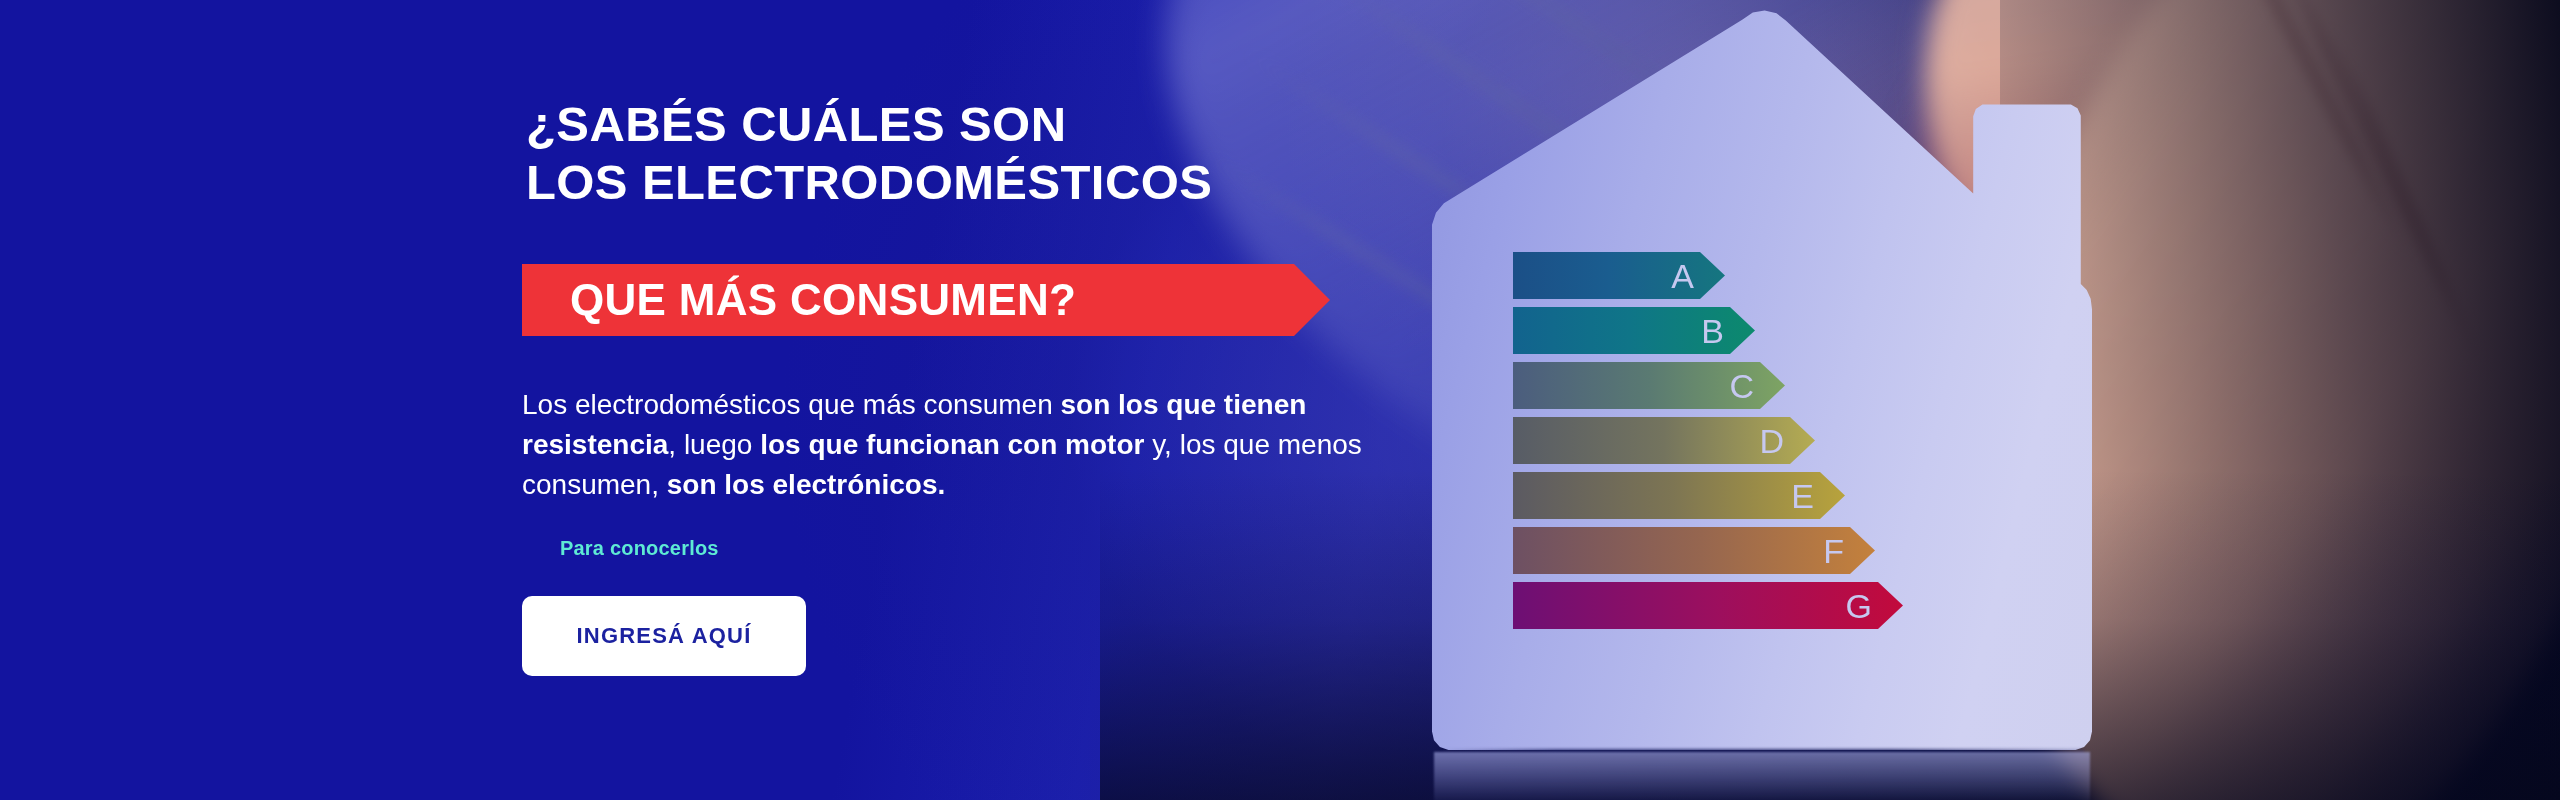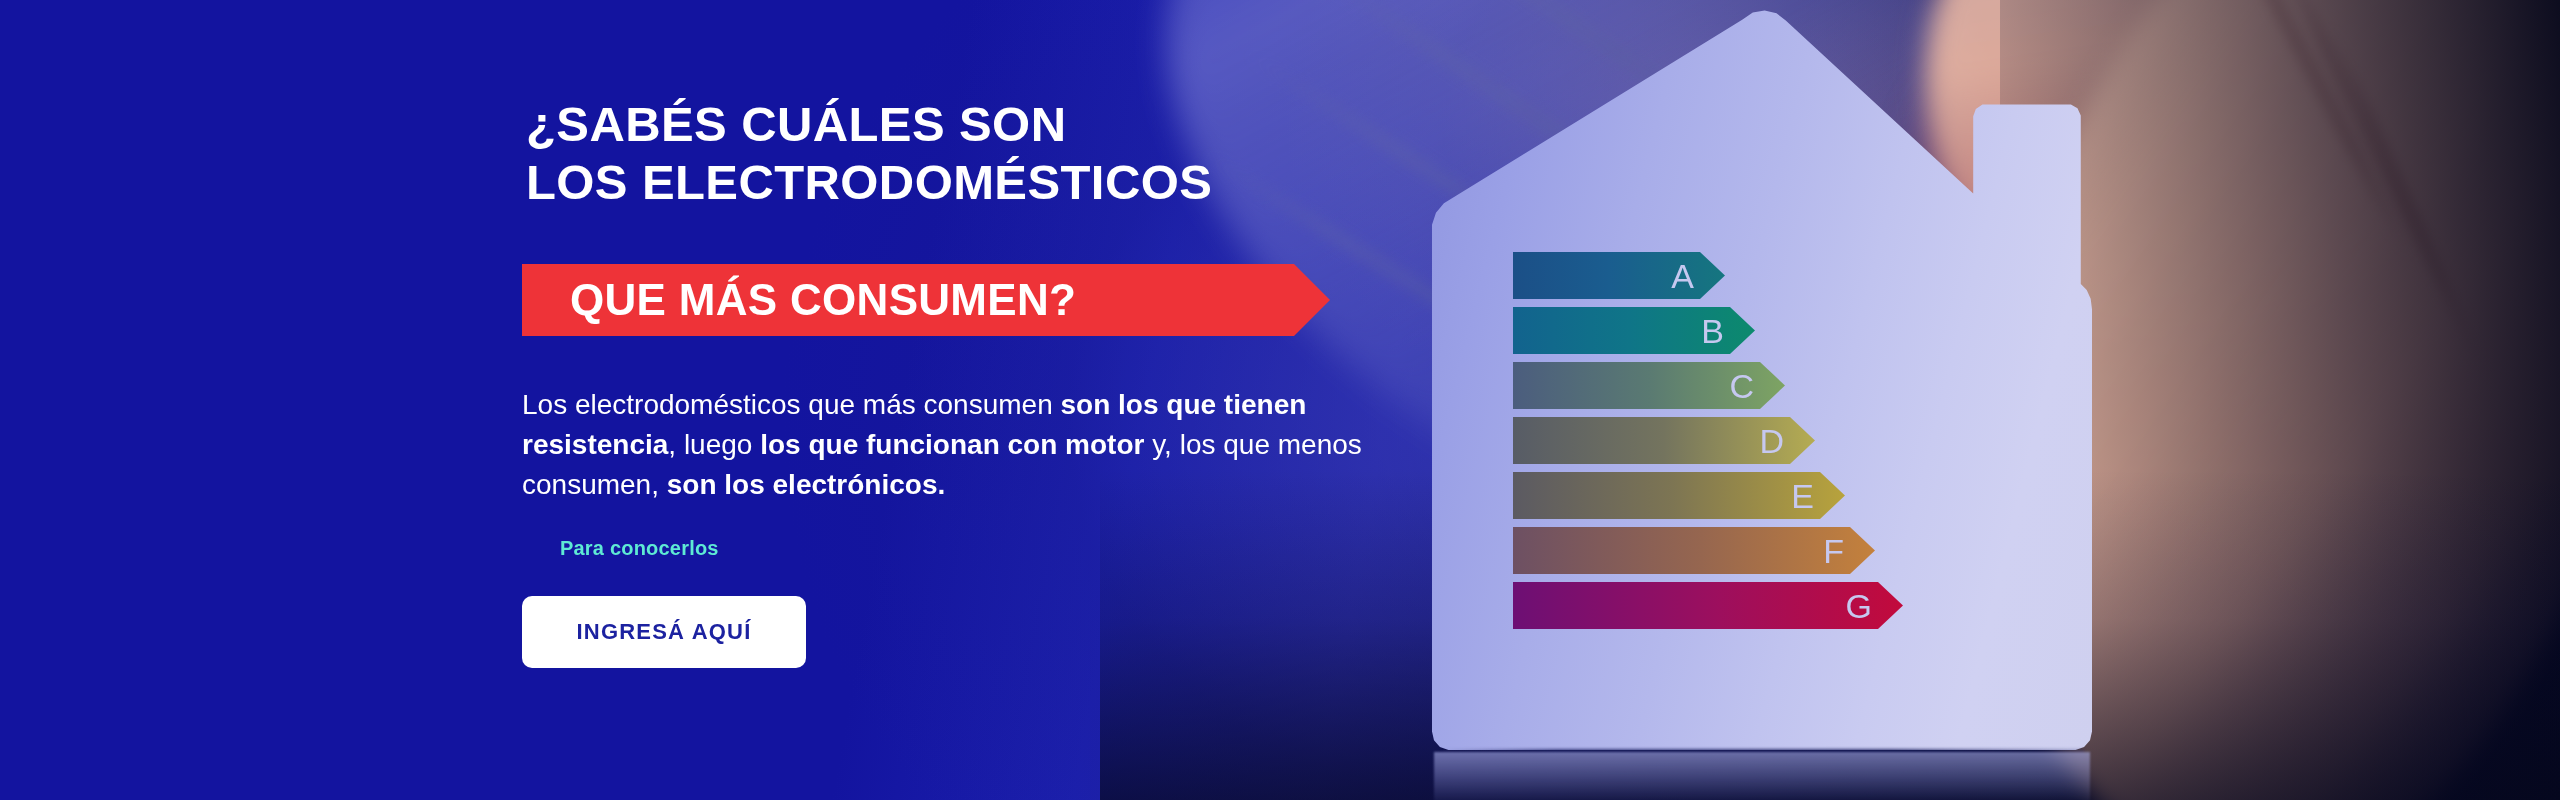--- a/index.html
+++ b/index.html
@@ -244,21 +244,21 @@
     position: absolute;
     left: 38px; top: 537px;
     color: #5eead4;
     font-size: 20px;
     font-weight: 700;
     letter-spacing: 0.2px;
   }
   .cta-button {
     position: absolute;
     left: 0; top: 596px;
-    width: 284px; height: 72px;
+    width: 284px; height: 80px;
     background: #ffffff;
     border: none;
     border-radius: 10px;
     color: #1c22a0;
     font-size: 22px;
     font-weight: 700;
     letter-spacing: 1.2px;
     font-family: "Liberation Sans", sans-serif;
     cursor: pointer;
     display: flex;

